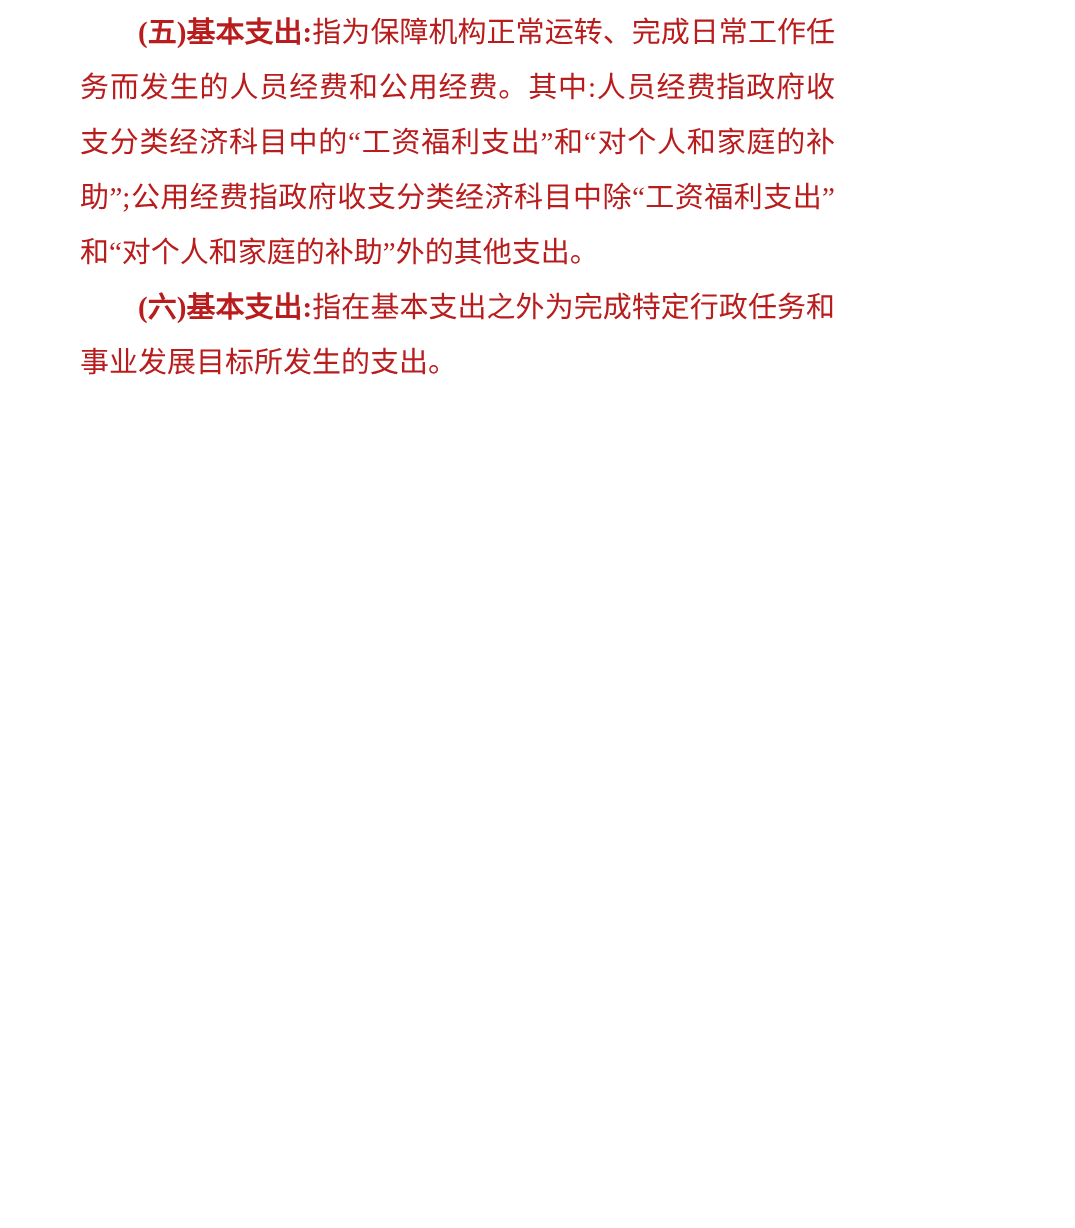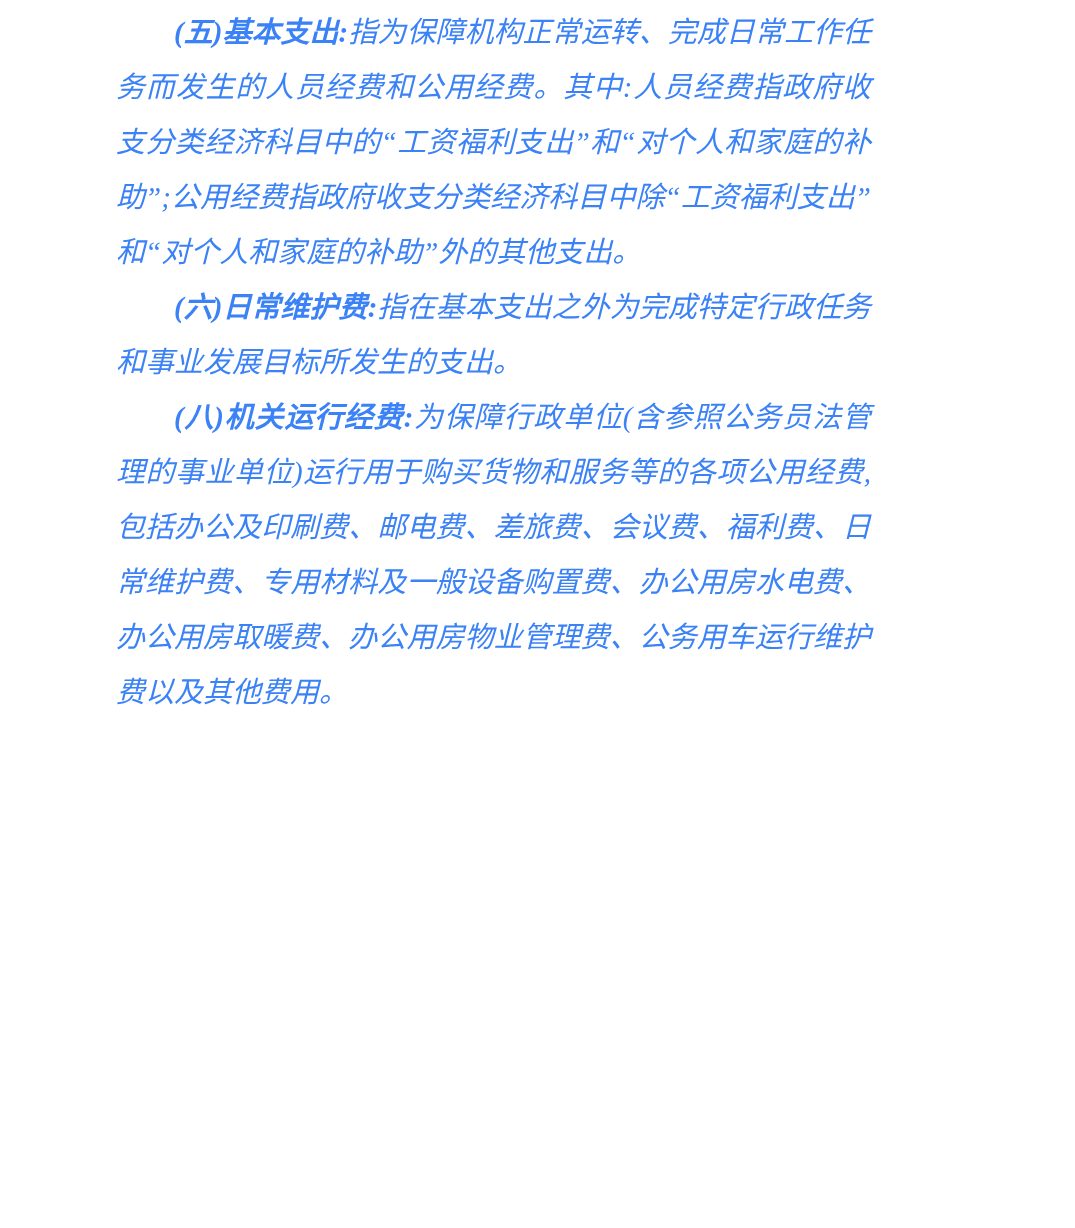--- a/index.html
+++ b/index.html
@@ -14,27 +14,26 @@
     position: relative;
     width: 1075px;
     height: 1228px;
     background: #ffffff;
     overflow: hidden;
     box-sizing: border-box;
     padding-top: 5px;
   }
   .doc-body {
     width: 755px;
-    margin-left: 116px;
-    color: #3b82f6;
+    margin-left: 80px;
+    color: #b91c1c;
     font-size: 29px;
     line-height: 55px;
     text-align: justify;
     text-justify: inter-character;
-    font-style: italic;
   }
   .doc-body p {
     margin: 0;
     padding: 0;
     text-indent: 2em;
   }
   .para-head {
     font-weight: bold;
   }
 </style>
@@ -42,22 +41,19 @@
 <body>
 
 <div class="page">
   <div class="doc-body">
 
     <p>
       <span class="para-head">(五)基本支出:</span><span>指为保障机构正常运转、完成日常工作任务而发生的人员经费和公用经费。其中:人员经费指政府收支分类经济科目中的“工资福利支出”和“对个人和家庭的补助”;公用经费指政府收支分类经济科目中除“工资福利支出”和“对个人和家庭的补助”外的其他支出。</span>
     </p>
 
     <p>
-      <span class="para-head">(六)日常维护费:</span><span>指在基本支出之外为完成特定行政任务和事业发展目标所发生的支出。</span>
+      <span class="para-head">(六)基本支出:</span><span>指在基本支出之外为完成特定行政任务和事业发展目标所发生的支出。</span>
     </p>
 
 
-    <p>
-      <span class="para-head">(八)机关运行经费:</span><span>为保障行政单位(含参照公务员法管理的事业单位)运行用于购买货物和服务等的各项公用经费,包括办公及印刷费、邮电费、差旅费、会议费、福利费、日常维护费、专用材料及一般设备购置费、办公用房水电费、办公用房取暖费、办公用房物业管理费、公务用车运行维护费以及其他费用。</span>
-    </p>
 
   </div>
 </div>
 
 </body></html>

